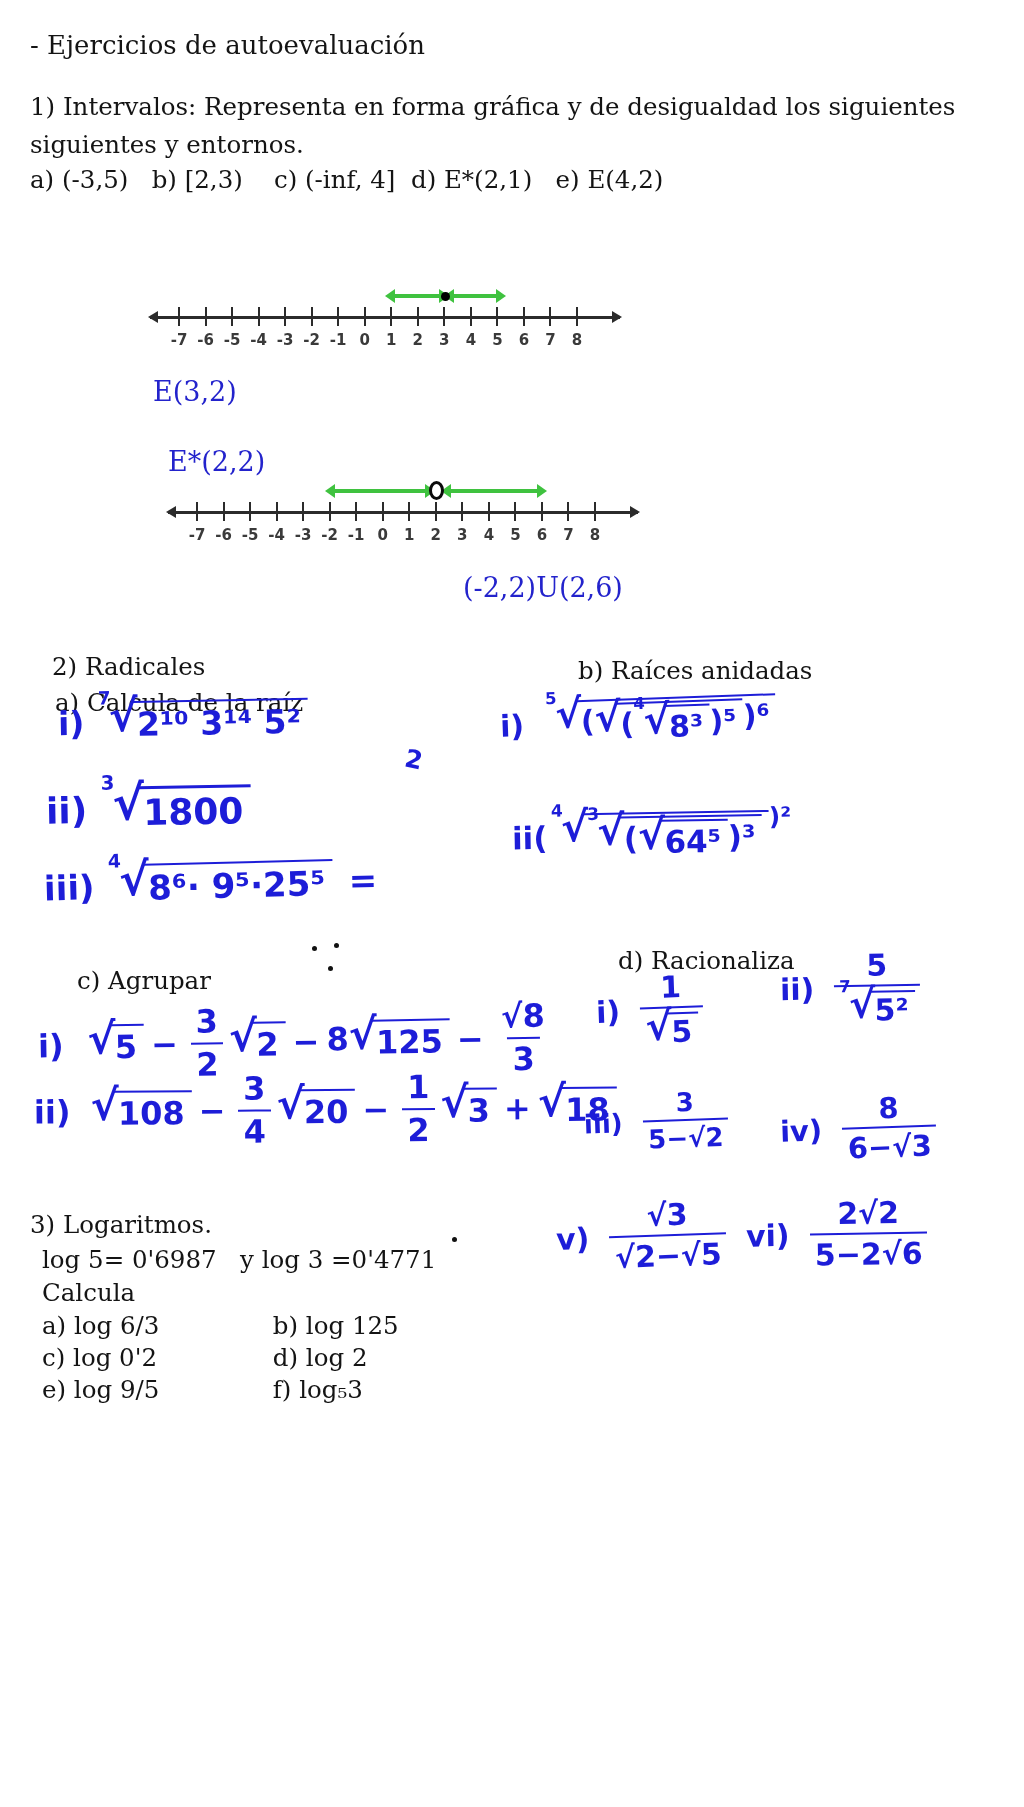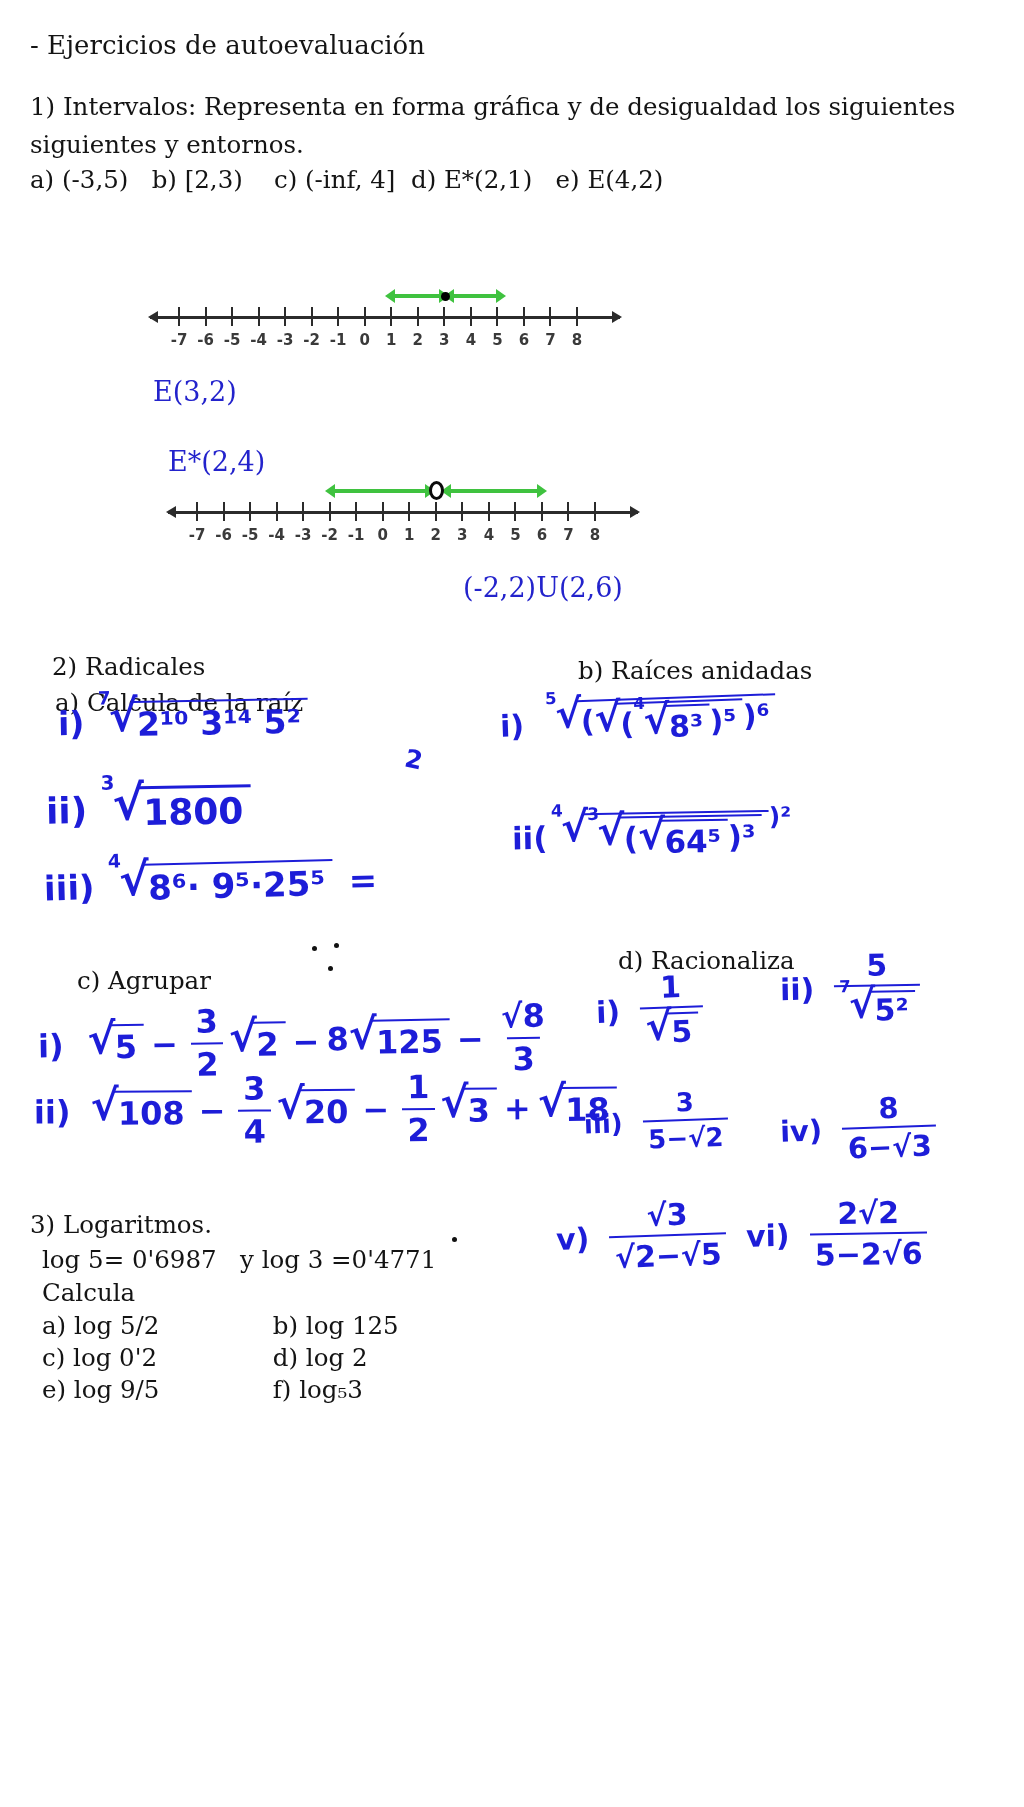--- a/index.html
+++ b/index.html
@@ -122,21 +122,21 @@
         <span class="tm"></span>
         <span class="tl">8</span>
       </div>
       </div>
     <div class="garrow" style="left:244px;top:4px;width:46px"></div>
     <div class="garrow" style="left:303px;top:4px;width:44px"></div>
     <div class="dot-filled" style="left:291px;top:1.5px"></div>
   </div>
   <div class="t bluelab" style="left:153px;top:376px">E(3,2)</div>
 
-  <div class="t bluelab" style="left:168px;top:446px">E*(2,4)</div>
+  <div class="t bluelab" style="left:168px;top:446px">E*(2,2)</div>
   <div class="nl" style="left:168px;top:485px">
     <div class="axis">
       <span class="ah ah-l"></span>
       <span class="ah ah-r"></span>
     </div>
     <div class="ticks">
         <div class="tick">
         <span class="tm"></span>
         <span class="tl">-7</span>
       </div>
@@ -412,21 +412,21 @@
         <span class="fn">2√2</span>
         <span class="fd">5−2√6</span>
       </span>
   </div>
 
   <div class="t" style="left:30px;top:1210px">3) Logaritmos.</div>
   <div class="t pre" style="left:42px;top:1245px">log 5= 0'6987   y log 3 =0'4771</div>
   <div class="t" style="left:42px;top:1278px">Calcula</div>
   <div style="position:absolute;left:42px;top:1310px;font-size:24.5px;line-height:32px">
       <div>
-      <span style="display:inline-block;width:223px">a) log 5/2</span>
+      <span style="display:inline-block;width:223px">a) log 6/3</span>
       <span>b) log 125</span>
     </div>
       <div>
       <span style="display:inline-block;width:223px">c) log 0'2</span>
       <span>d) log 2</span>
     </div>
       <div>
       <span style="display:inline-block;width:223px">e) log 9/5</span>
       <span>f) log₅3</span>
     </div>

